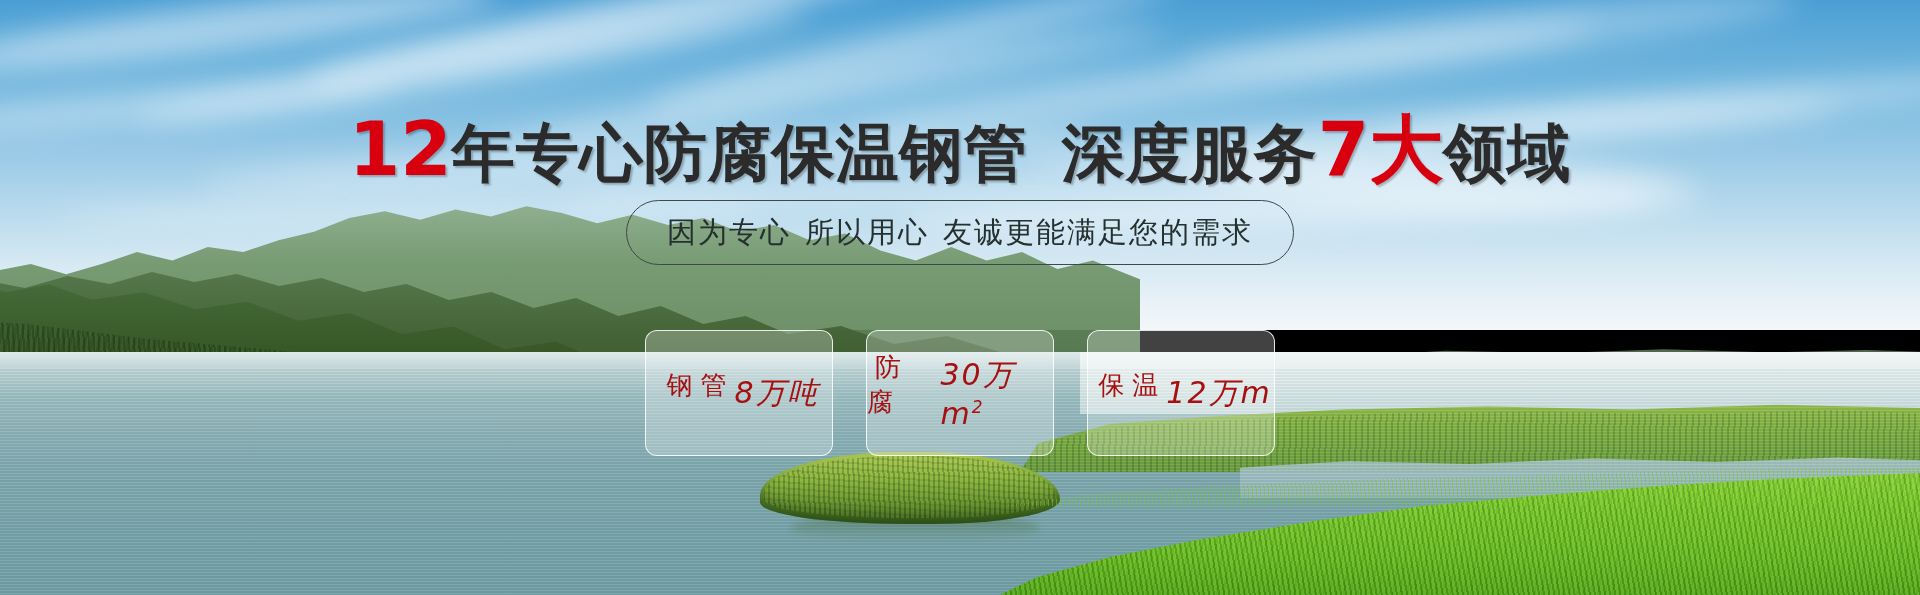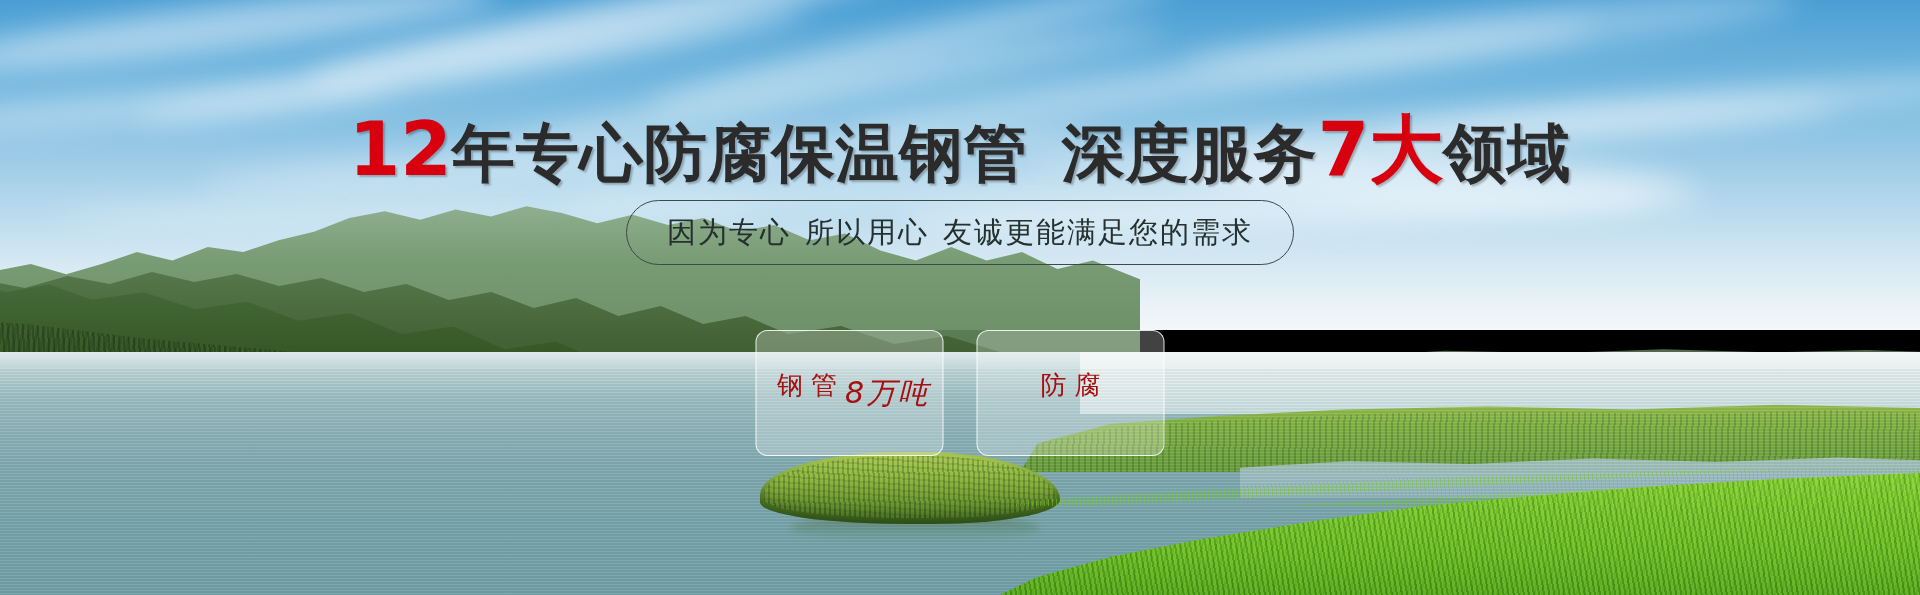--- a/index.html
+++ b/index.html
@@ -363,18 +363,23 @@
 
   <div class="cards">
 
     <div class="card">
       <div class="card-label">钢管</div>
       <div class="card-value"><span>8万吨</span></div>
     </div>
 
     <div class="card">
       <div class="card-label">防腐</div>
+      <div class="card-value"><span>30万m</span><sup>2</sup></div>
     </div>
 
+    <div class="card">
+      <div class="card-label">保温</div>
+      <div class="card-value"><span>12万m</span></div>
+    </div>
 
   </div>
 
 </div>
 
 </body></html>

